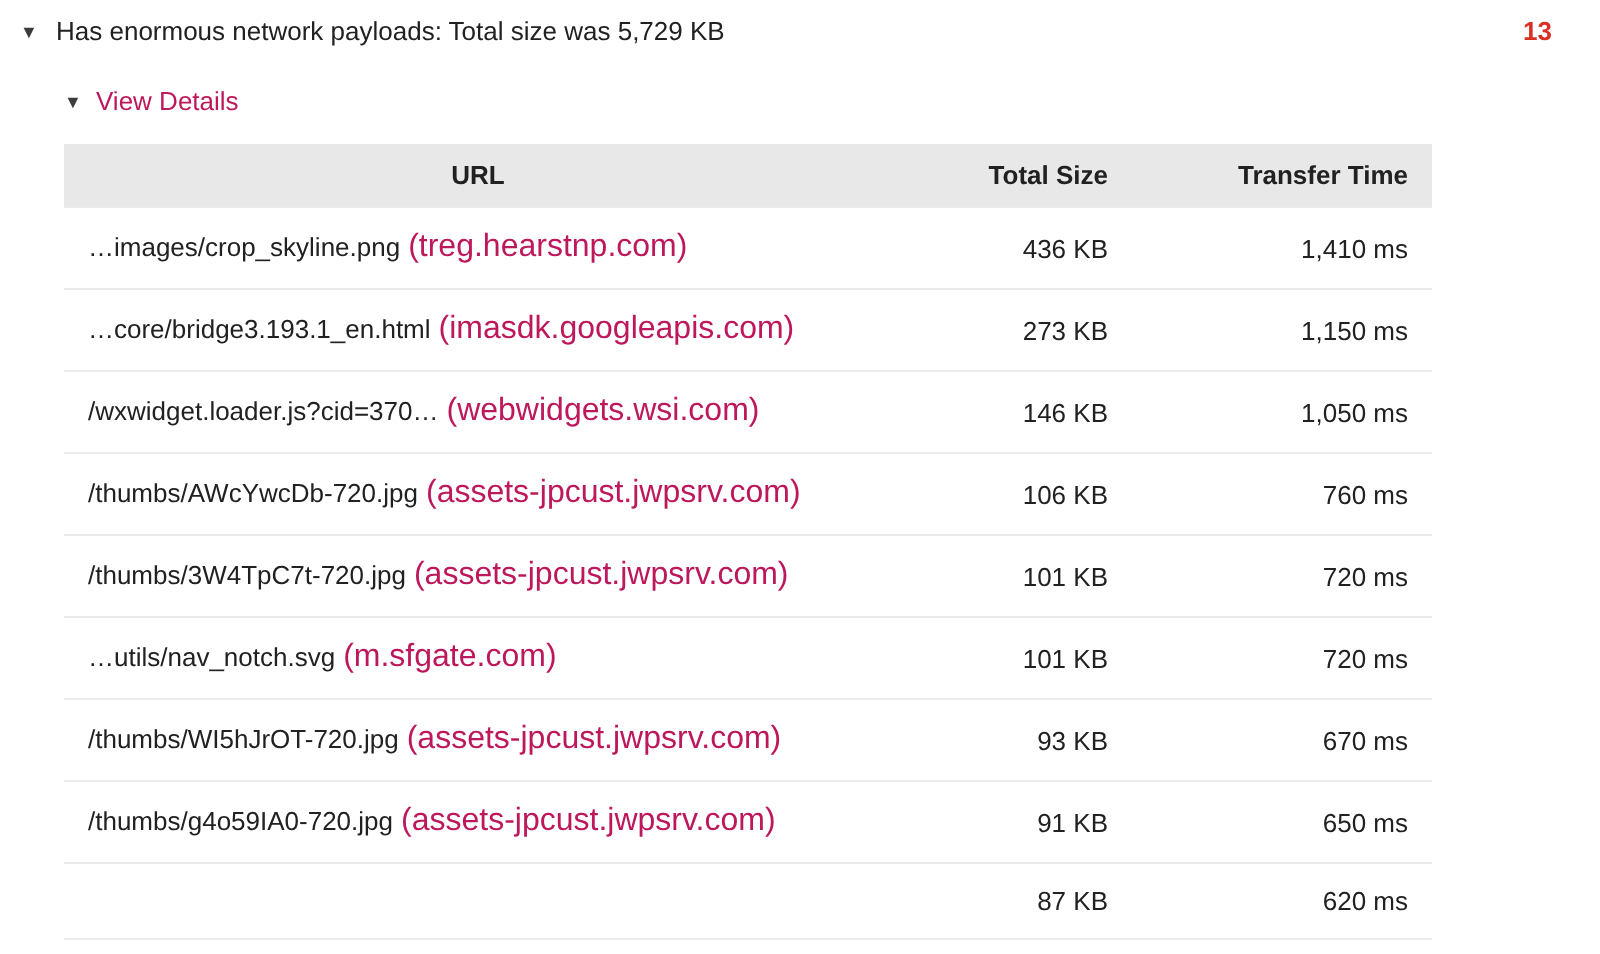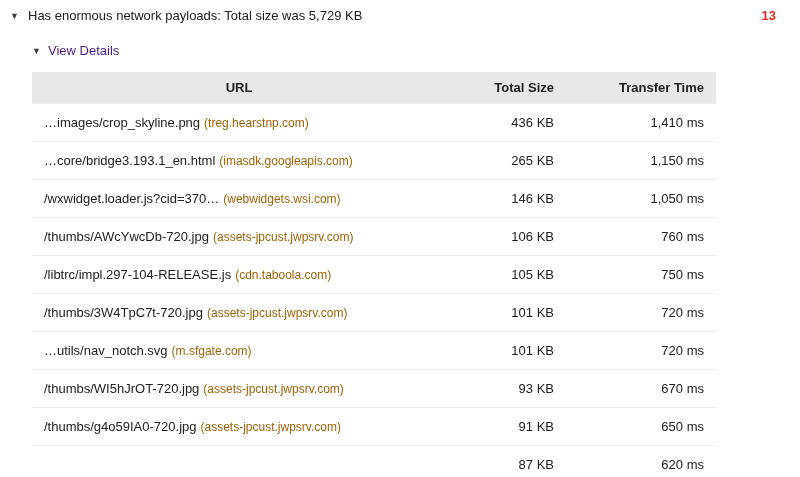--- a/index.html
+++ b/index.html
@@ -58,21 +58,21 @@
   }
 
   
   .view-details {
     display: flex;
     align-items: center;
     margin: 17px 0 12px 32px;
     cursor: pointer;
   }
   .view-details .disclosure { flex: 0 0 16px; }
-  .view-details-label { line-height: 16px; color: #4c1d95; }
+  .view-details-label { line-height: 16px; color: #be185d; }
 
   
   .table-wrap { margin-left: 32px; width: 684px; }
   table {
     width: 100%;
     border-collapse: collapse;
     font-size: 13px;
   }
   thead th {
     background: #e8e8e8;
@@ -89,21 +89,21 @@
   th.col-size, td.col-size { width: 120px; }
   th.col-time, td.col-time { width: 150px; }
   tbody td {
     padding: 11px 12px;
     border-bottom: 1px solid #ebebeb;
     background: #ffffff;
     white-space: nowrap;
   }
   tbody tr:first-child td { border-top: 1px solid #ebebeb; }
   .url-text { color: #212121; text-align: center; }
-  .url-domain { color: #a16207; font-size: 12px; margin-left: 4px; }
+  .url-domain { color: #be185d; font-size: 16px; margin-left: 4px; }
 </style>
 </head>
 <body>
 
 <div class="page">
 
   <div class="audit-header">
     <span class="disclosure">▼</span>
     <div class="audit-text">
       <div class="audit-title">Has enormous network payloads: Total size was 5,729 KB</div>
@@ -131,47 +131,40 @@
       <span class="url-text">…images/crop_skyline.png</span><span class="url-domain">(treg.hearstnp.com)</span>
     </td>
     <td class="col-size">436 KB</td>
     <td class="col-time">1,410 ms</td>
   </tr>
 
   <tr>
     <td class="col-url">
       <span class="url-text">…core/bridge3.193.1_en.html</span><span class="url-domain">(imasdk.googleapis.com)</span>
     </td>
-    <td class="col-size">265 KB</td>
+    <td class="col-size">273 KB</td>
     <td class="col-time">1,150 ms</td>
   </tr>
 
   <tr>
     <td class="col-url">
       <span class="url-text">/wxwidget.loader.js?cid=370…</span><span class="url-domain">(webwidgets.wsi.com)</span>
     </td>
     <td class="col-size">146 KB</td>
     <td class="col-time">1,050 ms</td>
   </tr>
 
   <tr>
     <td class="col-url">
       <span class="url-text">/thumbs/AWcYwcDb-720.jpg</span><span class="url-domain">(assets-jpcust.jwpsrv.com)</span>
     </td>
     <td class="col-size">106 KB</td>
     <td class="col-time">760 ms</td>
   </tr>
 
-  <tr>
-    <td class="col-url">
-      <span class="url-text">/libtrc/impl.297-104-RELEASE.js</span><span class="url-domain">(cdn.taboola.com)</span>
-    </td>
-    <td class="col-size">105 KB</td>
-    <td class="col-time">750 ms</td>
-  </tr>
 
   <tr>
     <td class="col-url">
       <span class="url-text">/thumbs/3W4TpC7t-720.jpg</span><span class="url-domain">(assets-jpcust.jwpsrv.com)</span>
     </td>
     <td class="col-size">101 KB</td>
     <td class="col-time">720 ms</td>
   </tr>
 
   <tr>

